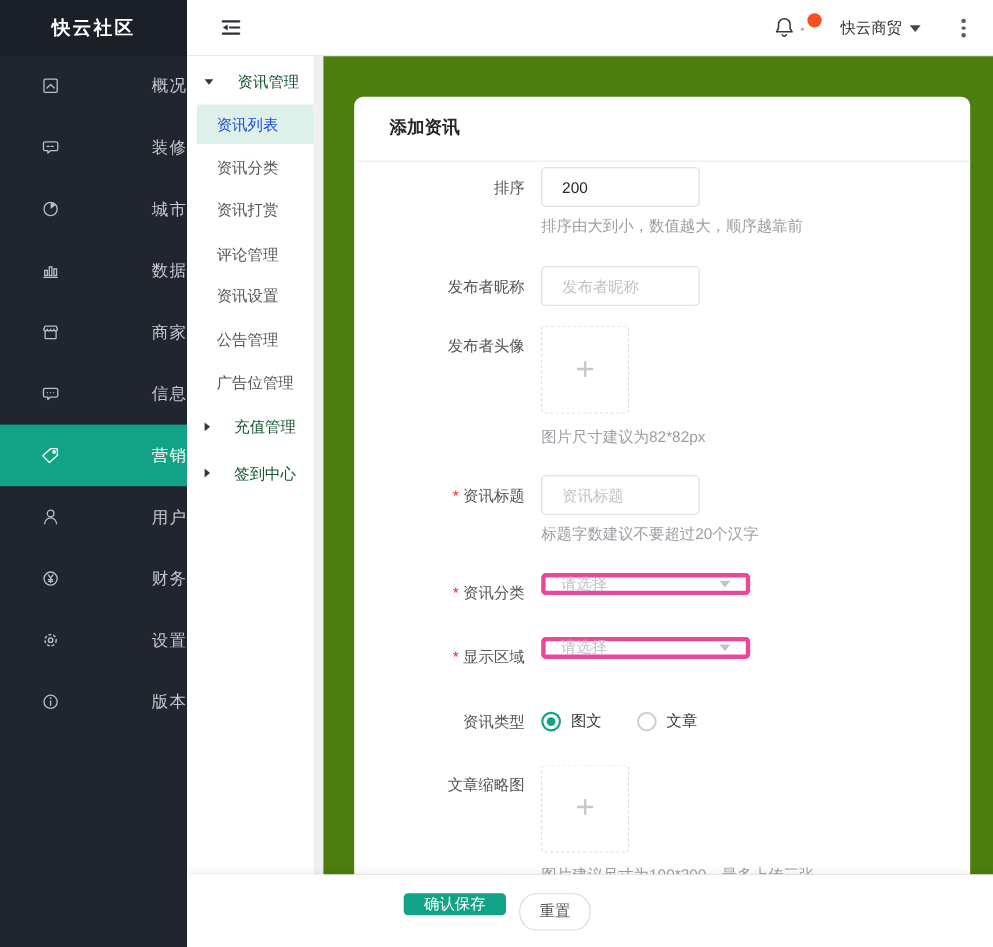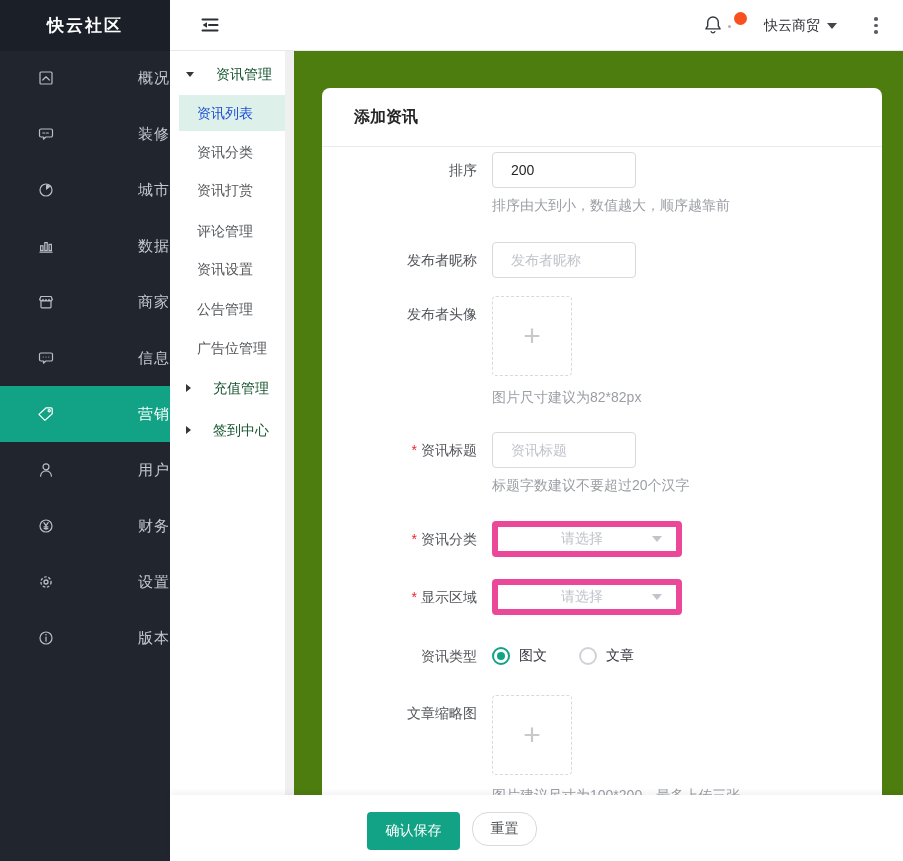--- a/index.html
+++ b/index.html
@@ -61,44 +61,44 @@
 
   .f-label { position:absolute; left:0; width:155px; text-align:right; line-height:36px;
              color:#525459; font-size:14px; white-space:nowrap;padding-left:20px; }
   .req { color:#f5222d; margin-right:4px; }
   .f-input { position:absolute; left:170px; width:144px; height:36px; border:1px solid #d9d9d9;
              border-radius:4px; padding:0 18px; font-size:14px; color:#262626; outline:none;
              background:#fff; font-family:"Liberation Sans", sans-serif; }
   .f-input::placeholder { color:#bfc3ca; }
   .f-hint { position:absolute; left:170px; font-size:14px; color:#9b9ea4; line-height:18px;
             white-space:nowrap; }
-  .f-select { position:absolute; left:170px; width:190px; height:36px; border:6px solid #ec4899;
+  .f-select { position:absolute; left:170px; width:190px; height:20px; border:4px solid #ec4899;
               border-radius:4px; background:#fff; cursor:pointer; display:flex; align-items:center;
-              padding:0 14px;text-align:center; }
+              padding:0 14px; }
   .f-select .ph { color:#bfc3ca; font-size:14px; flex:1; }
   .sel-caret { width:0; height:0; border-left:5.5px solid transparent; border-right:5.5px solid transparent;
                border-top:6.5px solid #c0c4cc; }
   .upload-box { position:absolute; left:170px; width:80px; height:80px; border:1px dashed #d9d9d9;
                 border-radius:4px; background:#fff; cursor:pointer; display:flex; align-items:center;
                 justify-content:center; }
   .plus { font-size:30px; font-weight:200; color:#c9c9c9; line-height:1; }
 
   .radio-row { position:absolute; left:170px; height:20px; display:flex; align-items:center; }
   .radio { display:flex; align-items:center; cursor:pointer; margin-right:32px; }
   .radio .ring { width:18px; height:18px; border-radius:50%; border:2px solid #cfd2d8; background:#fff;
                  margin-right:9px; position:relative; }
   .radio.on .ring { border-color:#12a285; }
   .radio.on .ring::after { content:""; position:absolute; left:3px; top:3px; width:8px; height:8px;
                            border-radius:50%; background:#12a285; }
   .radio .r-lbl { font-size:14px; color:#34383f; }
 
   
   .footer { left:170px; top:795px; width:733px; height:66px; background:#ffffff; z-index:6;
             box-shadow:0 -3px 6px rgba(0,0,0,0.05); }
-  .btn-save { position:absolute; left:197px; top:17px; width:93px; height:38px; background:#12a285;
+  .btn-save { position:absolute; left:197px; top:17px; width:93px; height:20px; background:#12a285;
               color:#ffffff; border:none; border-radius:4px; font-size:14px; cursor:pointer;
               font-family:"Liberation Sans", sans-serif; }
   .btn-reset { position:absolute; left:302px; top:17px; width:65px; height:34px; background:#ffffff;
                color:#54565a; border:1px solid #d9d9d9; border-radius:16px; font-size:14px; cursor:pointer;
                font-family:"Liberation Sans", sans-serif; }
 </style>
 </head>
 <body>
 
 <aside class="abs sidebar">

